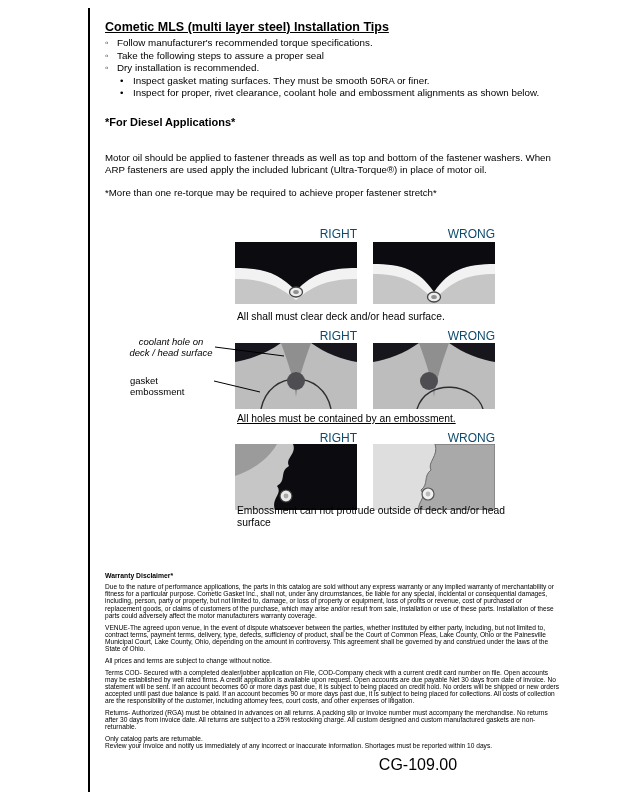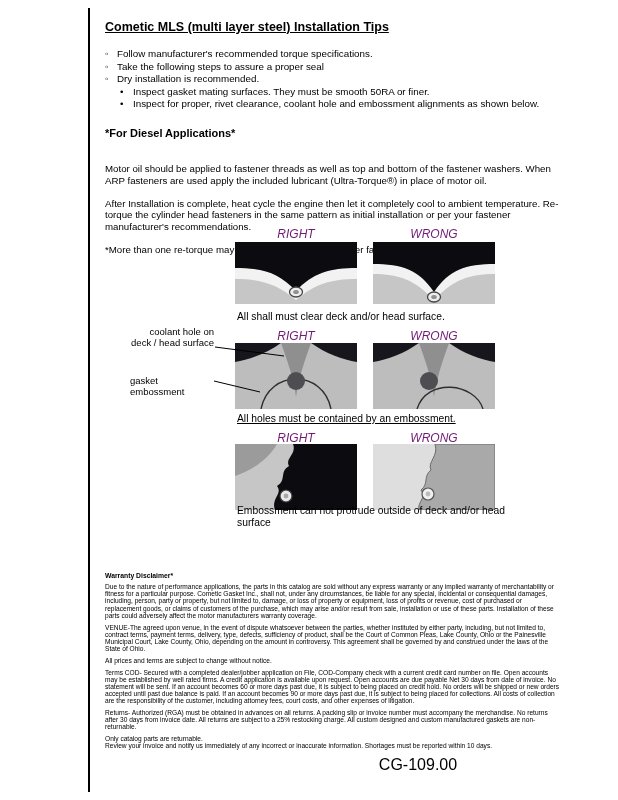--- a/index.html
+++ b/index.html
@@ -3,30 +3,30 @@
 <meta charset="utf-8">
 <style>
   * { margin:0; padding:0; box-sizing:border-box; }
   html,body { background:#e8e8e8; }
   .page {
     position:relative; width:618px; height:800px; background:#ffffff;
     font-family:"Liberation Sans", sans-serif; color:#000; margin:0 auto; overflow:hidden;
   }
   .vrule { position:absolute; left:88px; top:8px; width:2px; height:784px; background:#000; }
   .content { position:absolute; left:105px; top:20px; width:455px; }
-  .title { font-size:12.5px; font-weight:bold; text-decoration:underline; margin-bottom:14px; }
+  .title { font-size:12.5px; font-weight:bold; text-decoration:underline; margin-bottom:3px; }
   .tips { list-style:none; }
   .tip { position:relative; padding-left:12px; font-size:9.8px; line-height:12.6px; }
   .tip::before { content:"◦"; position:absolute; left:0; top:0; }
   .tip.sub { padding-left:28px; }
   .tip.sub::before { content:"•"; left:15px; }
   .diesel-h { font-size:11px; font-weight:bold; margin-top:16px; margin-bottom:24px; }
   .para { font-size:9.7px; line-height:11.8px; margin-bottom:11px; width:455px; }
   .diagrams { position:absolute; left:0; top:225px; width:618px; height:322px; }
-  .dg-head { position:absolute; width:122px; text-align:center; font-size:12px; color:#701a75;font-style:italic; }
+  .dg-head { position:absolute; width:122px; text-align:right; font-size:12px; color:#0c4a6e; }
   .dg-panel { position:absolute; width:122px; height:62px; }
   .dg-panel.tall { height:66px; }
   .dg-panel svg { display:block; width:100%; height:100%; }
   .dg-caption { position:absolute; font-size:10.3px; line-height:12px; }
   .dg-label { position:absolute; font-size:9.5px; line-height:10.5px; }
   .connectors { position:absolute; left:0; top:0; width:618px; height:322px; pointer-events:none; }
   .disclaimer { position:absolute; left:105px; top:572px; width:455px; }
   .disc-h { font-size:6.8px; font-weight:bold; margin-bottom:4px; }
   .disc-p { font-size:6.6px; line-height:7.2px; margin-bottom:4.5px; text-align:left; }
   .disc-p.tight { margin-bottom:0; }
@@ -42,21 +42,20 @@
     <h1 class="title">Cometic MLS (multi layer steel) Installation Tips</h1>
     <ul class="tips">
       <li class="tip">Follow manufacturer's recommended torque specifications.</li>
       <li class="tip">Take the following steps to assure a proper seal</li>
       <li class="tip">Dry installation is recommended.</li>
       <li class="tip sub">Inspect gasket mating surfaces.  They must be smooth 50RA or finer.</li>
       <li class="tip sub">Inspect for proper, rivet clearance, coolant hole and embossment alignments as shown below.</li>
     </ul>
     <h2 class="diesel-h">*For Diesel Applications*</h2>
     <p class="para">Motor oil should be applied to fastener threads as well as top and bottom of the fastener washers. When ARP fasteners are used apply the included lubricant (Ultra-Torque®) in place of motor oil.</p>
-    <p class="para">After Installation is complete, heat cycle the engine then let it completely cool to ambient temperature. Re-torque the cylinder head fasteners in the same pattern as initial installation or per your fastener manufacturer's recommendations.</p>
     <p class="para">*More than one re-torque may be required to achieve proper fastener stretch*</p>
   </div>
 
   <div class="diagrams">
 
     <div class="dg-head" style="left:235px; top:2px;">RIGHT</div>
     <div class="dg-head" style="left:373px; top:2px;">WRONG</div>
 
     <div class="dg-panel" style="left:235px; top:17px;">
       <svg viewBox="0 0 122 62" preserveAspectRatio="none">
@@ -75,21 +74,21 @@
         <path d="M50,62 C53,50 69,50 72,62 Z" fill="#c6c6c6"></path>
         <ellipse cx="61" cy="55" rx="6.5" ry="5" fill="#ededed" stroke="#444" stroke-width="1.3"></ellipse>
         <ellipse cx="61" cy="55" rx="2.8" ry="2" fill="#909090"></ellipse>
       </svg>
     </div>
     <div class="dg-caption" style="left:237px; top:86px;">All shall must clear deck and/or head surface.</div>
 
     <div class="dg-head" style="left:235px; top:104px;">RIGHT</div>
     <div class="dg-head" style="left:373px; top:104px;">WRONG</div>
 
-    <div class="dg-label" style="left:128px; top:102px; width:86px; text-align:right;">coolant hole on deck / head surface</div>
+    <div class="dg-label" style="left:128px; top:112px; width:86px; text-align:center;font-style:italic;">coolant hole on deck / head surface</div>
     <div class="dg-label" style="left:130px; top:151px; width:84px;">gasket embossment</div>
 
     <div class="dg-panel tall" style="left:235px; top:118px;">
       <svg viewBox="0 0 122 66" preserveAspectRatio="none">
         <rect width="122" height="66" fill="#bdbdbd"></rect>
         <path d="M46,0 H76 C68,22 63,38 61,54 C59,38 54,22 46,0 Z" fill="#8f8f8f"></path>
         <path d="M0,0 H46 C32,10 14,17 0,19 Z" fill="#16161c"></path>
         <path d="M122,0 H76 C90,10 108,17 122,19 Z" fill="#16161c"></path>
         <path d="M26,66 C34,26 88,26 96,66" stroke="#2e2e2e" stroke-width="1.4" fill="none"></path>
         <circle cx="61" cy="38" r="9" fill="#4e4e52"></circle>

